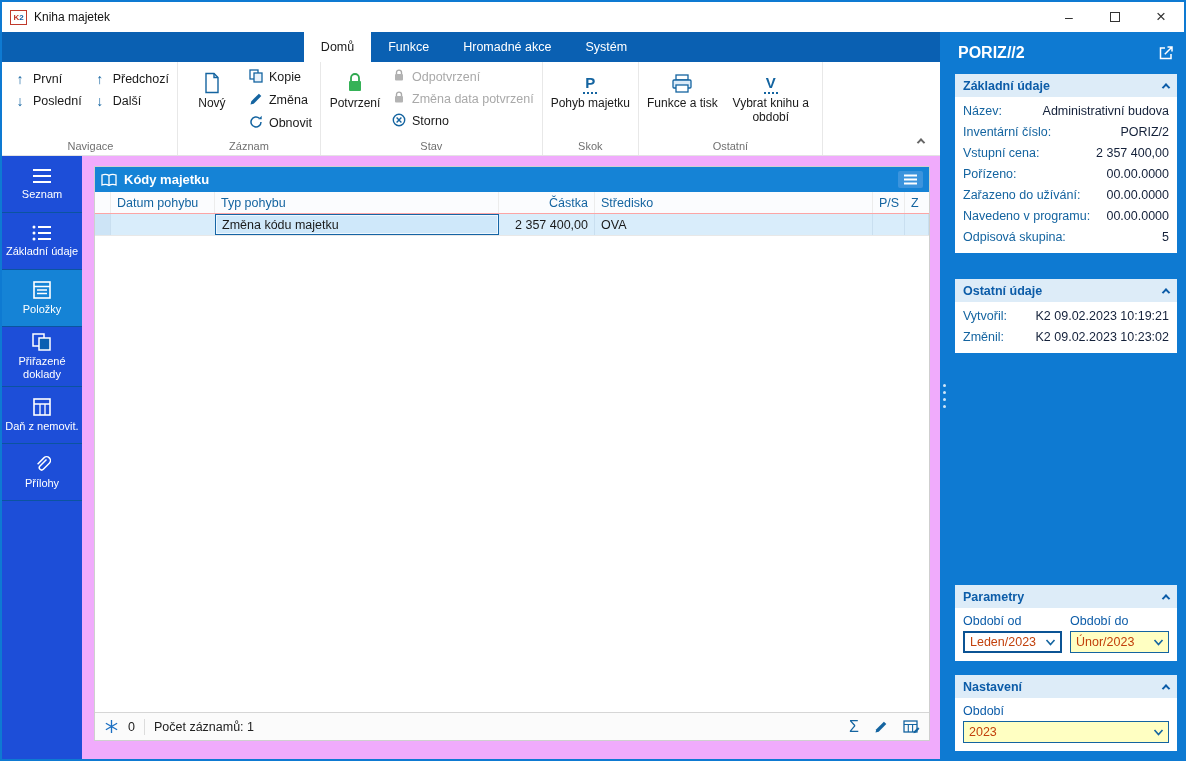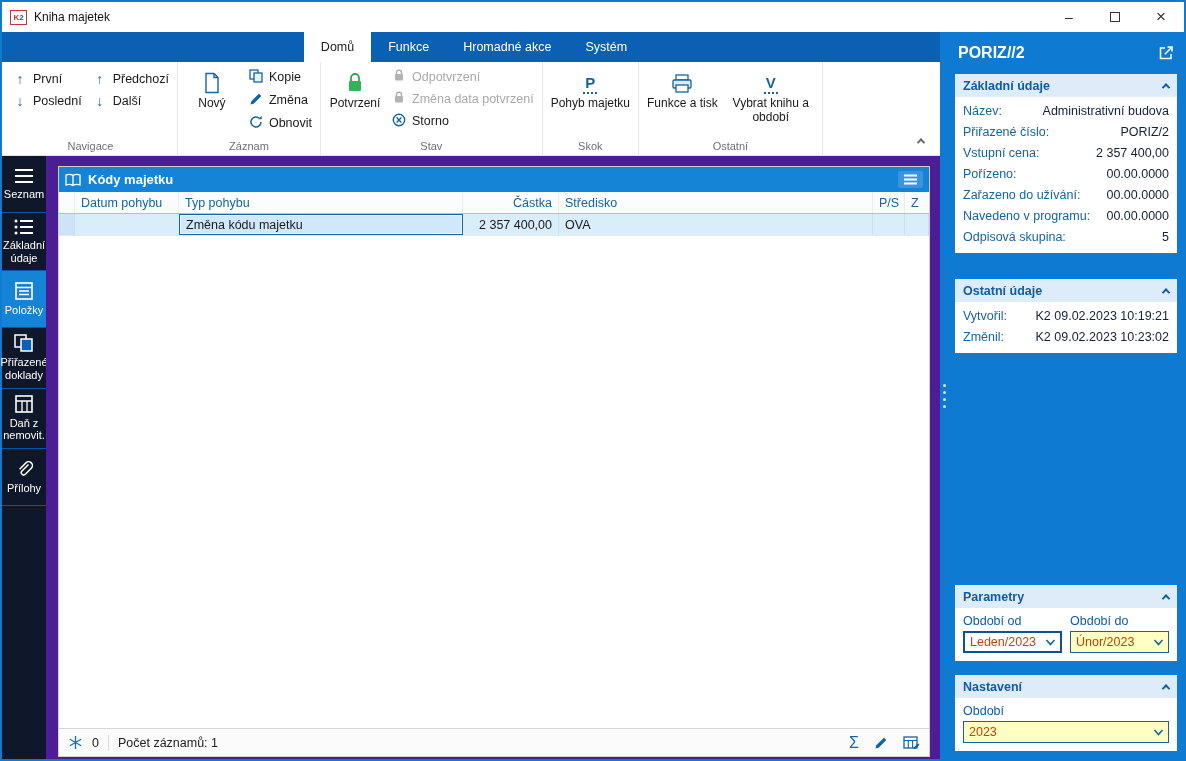--- a/index.html
+++ b/index.html
@@ -38,25 +38,25 @@
   .lbtn { min-width:52px; max-width:86px; display:flex; flex-direction:column; align-items:center; gap:3px; text-align:center; font-size:12px; line-height:1.15; padding-top:3px; cursor:default; }
   .bigico { height:26px; display:flex; align-items:flex-end; justify-content:center; }
   .disabled, .disabled .ico { color:#a9a9a9 !important; }
   .letter-ico { color:#1464a0; font-weight:bold; font-size:15px; border-bottom:2px dotted #1464a0; padding:0 2px 1px; line-height:1.1; }
   .ribbon-collapse { position:absolute; right:12px; bottom:8px; width:14px; height:12px; display:flex; align-items:center; justify-content:center; cursor:default; }
   .chev { display:inline-block; width:6px; height:6px; border-left:2px solid #666; border-top:2px solid #666; transform:rotate(45deg) translate(1px,1px); }
 
   
   .content-row { flex:1; display:flex; min-height:0; background:#fff; }
 
-  .sidebar { width:44px; flex:0 0 auto; background:#0f172a; display:flex; flex-direction:column; }
+  .sidebar { width:80px; flex:0 0 auto; background:#1d4ed8; display:flex; flex-direction:column; }
   .side-item { min-height:57px; display:flex; flex-direction:column; align-items:center; justify-content:center; gap:4px; color:#fff; font-size:11px; line-height:1.15; text-align:center; border-bottom:1px solid #0b54a0; padding:6px 2px; cursor:default; }
   .side-item.active { background:#1583d6; }
 
-  .main { flex:1; min-width:0; display:flex; padding:10px 10px 2px 12px; background:#4c1d95; }
+  .main { flex:1; min-width:0; display:flex; padding:10px 10px 18px 12px; background:#f0abfc; }
   .grid-panel { flex:1; display:flex; flex-direction:column; border:1px solid #cfcfcf; min-width:0; }
   .grid-head { height:25px; flex:0 0 auto; background:#1583d6; color:#fff; display:flex; align-items:center; gap:7px; padding:0 6px; font-weight:bold; font-size:13px; }
   .grid-menu-btn { margin-left:auto; background:#3b94dd; border-radius:2px; padding:3px 5px; display:flex; cursor:default; }
 
   .colhead, .grow { display:flex; align-items:stretch; font-size:12.5px; }
   .colhead { height:22px; flex:0 0 auto; background:#fbfcfe; color:#1464a0; border-bottom:1px solid #fca5a5; }
   .grow { height:22px; flex:0 0 auto; background:#d9edfb; color:#1a1a1a; border-bottom:1px solid #e8e8e8; }
   .cell { display:flex; align-items:center; padding:0 6px; border-right:1px solid #ececec; overflow:hidden; white-space:nowrap; }
   .grow .cell { border-right:1px solid #c9dff0; }
   .c-marker { width:16px; flex:0 0 auto; padding:0; }
@@ -413,21 +413,21 @@
         <div class="sec-head">
           <span>Základní údaje</span>
           <span class="chev"></span>
         </div>
         <div class="sec-body">
           <div class="kv">
               <span class="k">Název:</span>
               <span class="v">Administrativní budova</span>
             </div>
           <div class="kv">
-              <span class="k">Přiřazené číslo:</span>
+              <span class="k">Inventární číslo:</span>
               <span class="v">PORIZ/2</span>
             </div>
           <div class="kv">
               <span class="k">Vstupní cena:</span>
               <span class="v">2 357 400,00</span>
             </div>
           <div class="kv">
               <span class="k">Pořízeno:</span>
               <span class="v">00.00.0000</span>
             </div>

